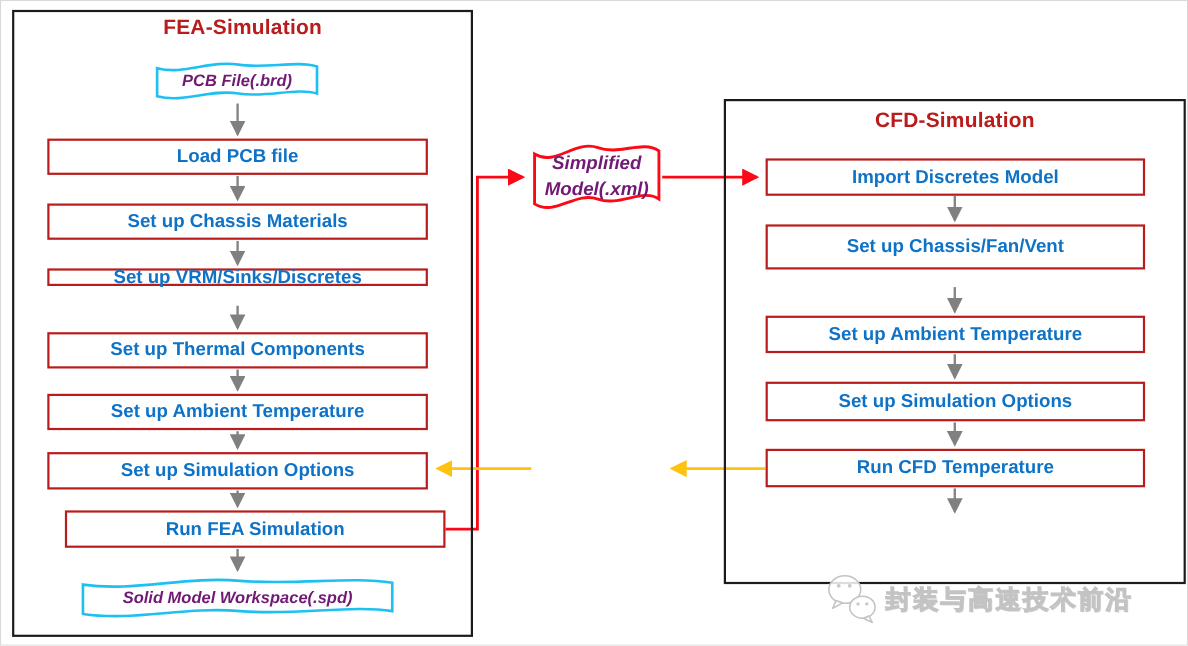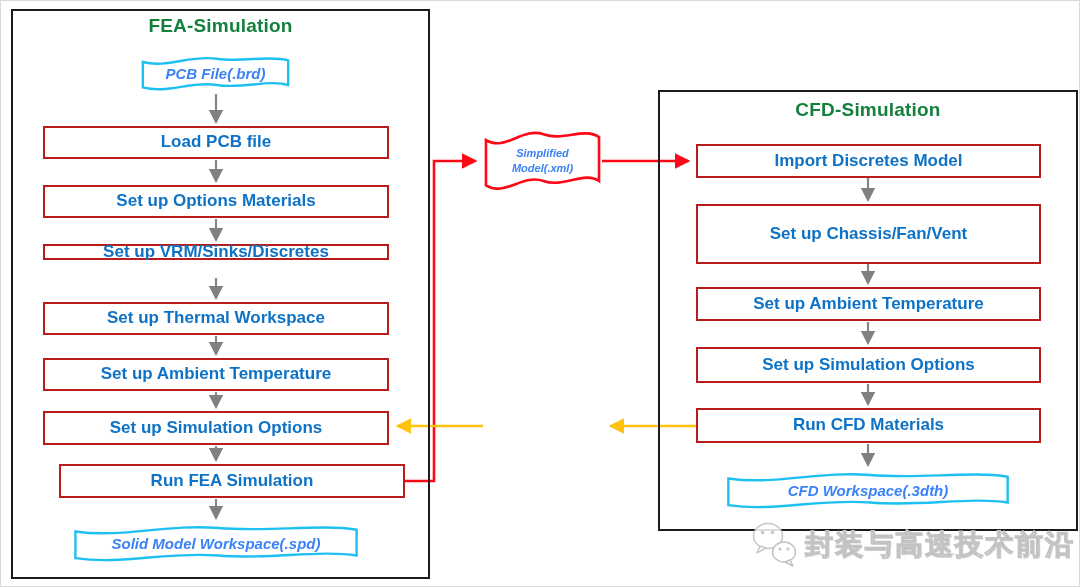--- a/index.html
+++ b/index.html
@@ -7,46 +7,46 @@
     position:relative;width:1080px;height:587px;overflow:hidden;
     background:#ffffff;border:1px solid #d9d9d9;box-sizing:border-box;
     font-family:"Liberation Sans", sans-serif;
   }
   .overlay{position:absolute;left:0;top:0;width:1080px;height:587px;pointer-events:none;}
   .panel{position:absolute;border:2px solid #1b1b1b;background:transparent;box-sizing:border-box;}
   .panel-left{left:10px;top:8px;width:419px;height:570px;}
   .panel-right{left:657px;top:89px;width:420px;height:441px;}
   .panel-title{
     position:absolute;left:0;width:100%;text-align:center;
-    font-size:19px;font-weight:bold;color:#15803d;letter-spacing:.2px;
+    font-size:19px;font-weight:bold;color:#b91c1c;letter-spacing:.2px;
   }
   .step-box{
     position:absolute;background:#ffffff;border:2px solid #b91c1c;box-sizing:border-box;
     display:flex;align-items:center;justify-content:center;text-align:center;
     font-size:17px;font-weight:bold;color:#0e72c6;line-height:1.22;
   }
   .flag{position:absolute;}
   .flag svg{position:absolute;left:0;top:0;width:100%;height:100%;}
   .flag .shape{fill:#ffffff;}
   .flag.cyan .shape{stroke:#1ec0f2;stroke-width:2.4;}
   .flag.red .shape{stroke:#fd0816;stroke-width:2.6;}
   .flag.yellow .shape{stroke:#fec20f;stroke-width:2.6;}
   .flag-label{
     position:absolute;left:0;top:0;width:100%;height:100%;
     display:flex;flex-direction:column;align-items:center;justify-content:center;
-    font-size:15px;font-weight:bold;font-style:italic;color:#3b82f6;line-height:1.3;
+    font-size:15px;font-weight:bold;font-style:italic;color:#701a75;line-height:1.3;
   }
-  .flag-label.small{font-size:11px;line-height:1.35;}
+  .flag-label.small{font-size:17px;line-height:1.35;}
   .flag-label span{display:block;}
   .watermark{
     position:absolute;left:748px;top:515px;width:330px;height:58px;
     display:flex;align-items:center;gap:4px;z-index:5;
   }
   .wm-text{
-    font-size:28px;font-weight:bold;letter-spacing:2px;white-space:nowrap;
+    font-size:23px;font-weight:bold;letter-spacing:2px;white-space:nowrap;
     color:rgba(255,255,255,0.88);
     -webkit-text-stroke:1px #c3c3c3;
     text-shadow:1px 1px 0 rgba(190,190,190,0.55);
   }
   .wm-icon{flex:0 0 auto;}
 </style>
 </head>
 <body>
 
 <div class="canvas">
@@ -99,23 +99,23 @@
   </section>
 
   <div class="flag cyan" style="left:138px;top:52px;width:153px;height:41px;">
     <svg viewBox="0 0 120 50" preserveAspectRatio="none">
         <path class="shape" vector-effect="non-scaling-stroke" d="M 3 11 C 22 19 40 2 61 7 C 81 12 102 2 117 9 L 117 39 C 102 32 81 44 61 39 C 40 34 22 50 3 42 Z"></path>
       </svg>
     <div class="flag-label">PCB File(.brd)</div>
   </div>
 
   <div class="step-box" style="left:42px;top:125px;width:346px;height:33px;">Load PCB file</div>
-  <div class="step-box" style="left:42px;top:184px;width:346px;height:33px;">Set up Options Materials</div>
+  <div class="step-box" style="left:42px;top:184px;width:346px;height:33px;">Set up Chassis Materials</div>
   <div class="step-box" style="left:42px;top:243px;width:346px;height:16px;">Set up VRM/Sinks/Discretes</div>
-  <div class="step-box" style="left:42px;top:301px;width:346px;height:33px;">Set up Thermal Workspace</div>
+  <div class="step-box" style="left:42px;top:301px;width:346px;height:33px;">Set up Thermal Components</div>
   <div class="step-box" style="left:42px;top:357px;width:346px;height:33px;">Set up Ambient Temperature</div>
   <div class="step-box" style="left:42px;top:410px;width:346px;height:34px;">Set up Simulation Options</div>
   <div class="step-box" style="left:58px;top:463px;width:346px;height:34px;">Run FEA Simulation</div>
 
   <div class="flag cyan" style="left:67px;top:521px;width:296px;height:43px;">
     <svg viewBox="0 0 120 50" preserveAspectRatio="none">
         <path class="shape" vector-effect="non-scaling-stroke" d="M 3 11 C 22 19 40 2 61 7 C 81 12 102 2 117 9 L 117 39 C 102 32 81 44 61 39 C 40 34 22 50 3 42 Z"></path>
       </svg>
     <div class="flag-label">Solid Model Workspace(.spd)</div>
   </div>
@@ -129,35 +129,29 @@
       <span>Model(.xml)</span>
     </div>
   </div>
 
 
   <section class="panel panel-right">
     <div class="panel-title" style="top:7px;">CFD-Simulation</div>
   </section>
 
   <div class="step-box" style="left:695px;top:143px;width:345px;height:34px;">Import Discretes Model</div>
-  <div class="step-box" style="left:695px;top:203px;width:345px;height:60px;">
+  <div class="step-box" style="left:695px;top:203px;width:345px;height:41px;">
     <div>
       <span style="display:block;">Set up Chassis/Fan/Vent</span>
     </div>
   </div>
   <div class="step-box" style="left:695px;top:286px;width:345px;height:34px;">Set up Ambient Temperature</div>
   <div class="step-box" style="left:695px;top:346px;width:345px;height:36px;">Set up Simulation Options</div>
-  <div class="step-box" style="left:695px;top:407px;width:345px;height:35px;">Run CFD Materials</div>
+  <div class="step-box" style="left:695px;top:407px;width:345px;height:35px;">Run CFD Temperature</div>
 
-  <div class="flag cyan" style="left:720px;top:468px;width:294px;height:43px;">
-    <svg viewBox="0 0 120 50" preserveAspectRatio="none">
-        <path class="shape" vector-effect="non-scaling-stroke" d="M 3 11 C 22 19 40 2 61 7 C 81 12 102 2 117 9 L 117 39 C 102 32 81 44 61 39 C 40 34 22 50 3 42 Z"></path>
-      </svg>
-    <div class="flag-label">CFD Workspace(.3dth)</div>
-  </div>
 
   <div class="watermark">
     <svg class="wm-icon" width="52" height="52" viewBox="0 0 52 52">
       <g fill="#ffffff" fill-opacity="0.85" stroke="#c3c3c3" stroke-width="1.4">
         <ellipse cx="19" cy="17" rx="14.5" ry="12.5"></ellipse>
         <path d="M 11 27 L 8 34 L 17 29 Z" stroke-linejoin="round"></path>
         <ellipse cx="35" cy="33" rx="11.5" ry="10"></ellipse>
         <path d="M 41 41 L 44 47 L 36 43 Z" stroke-linejoin="round"></path>
       </g>
       <g fill="#c7c7c7">

